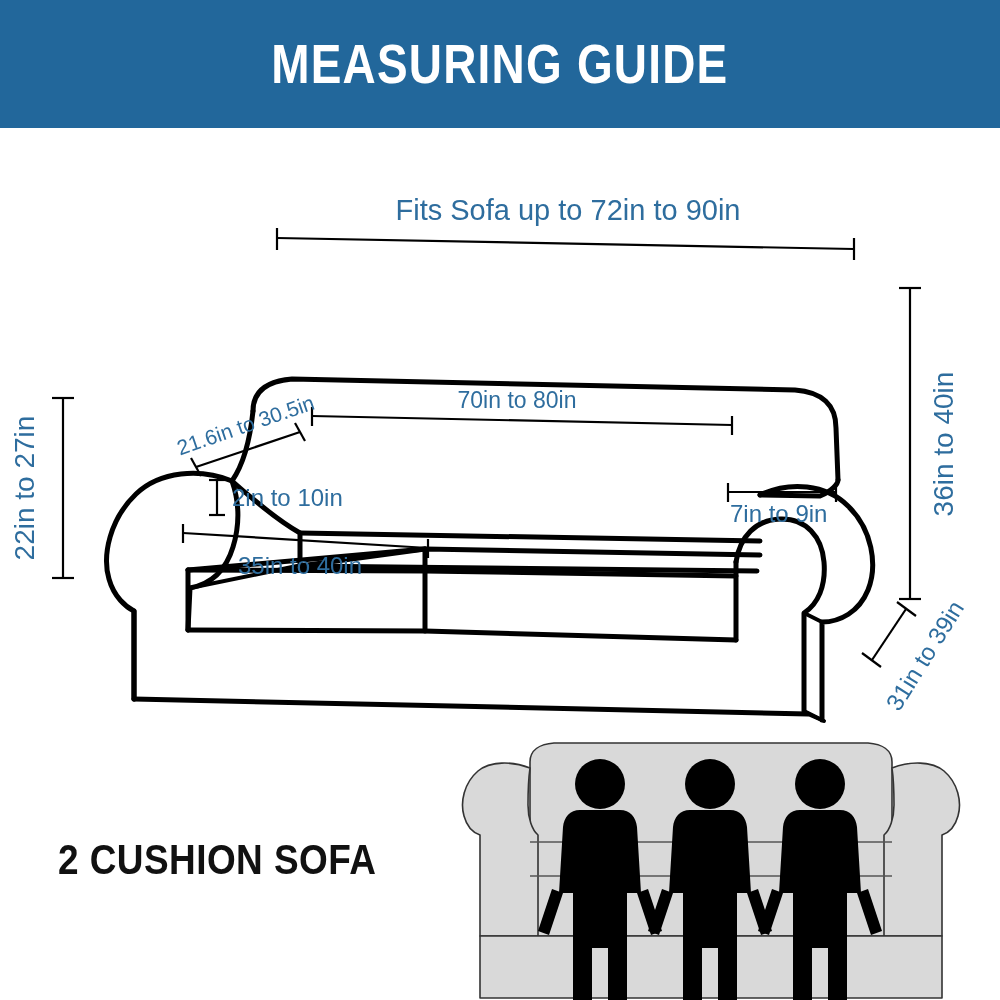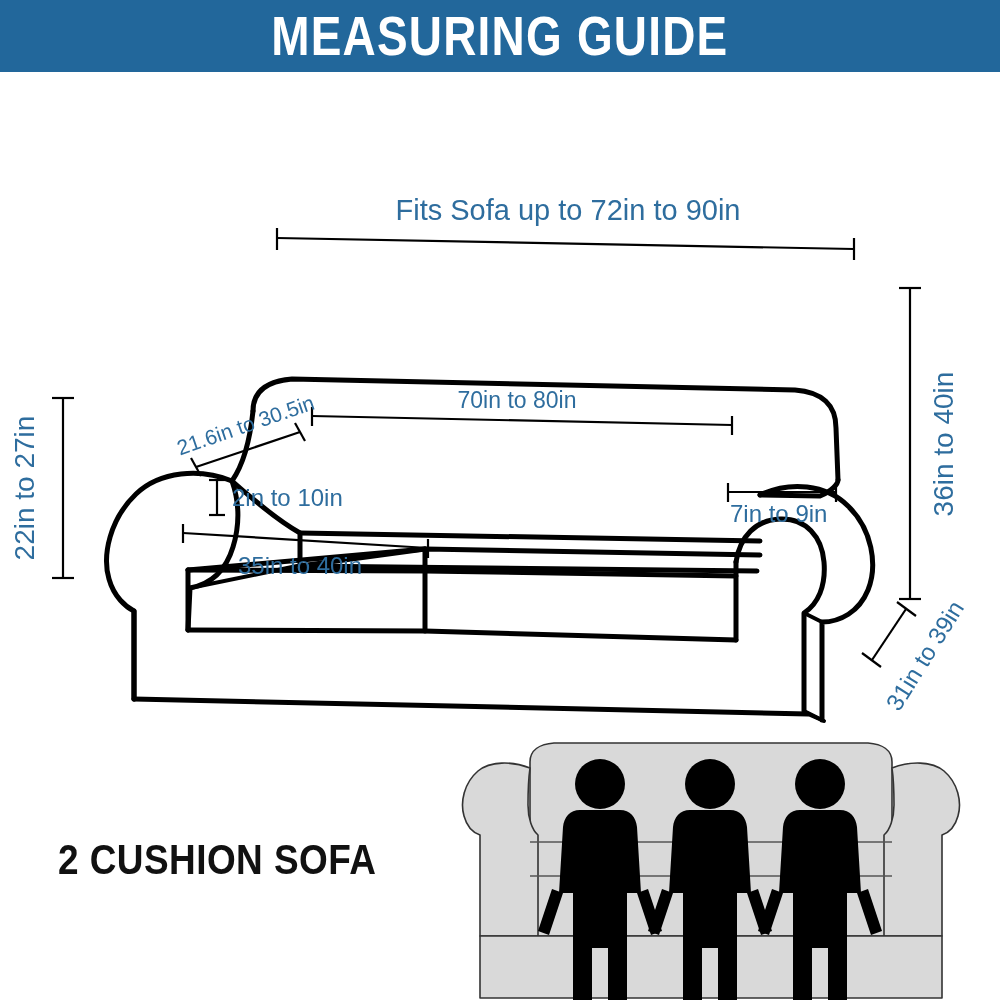--- a/index.html
+++ b/index.html
@@ -14,21 +14,21 @@
     overflow: hidden;
     font-family: "Liberation Sans", sans-serif;
   }
 
   
   #header-banner {
     position: absolute;
     left: 0;
     top: 0;
     width: 1000px;
-    height: 72px;
+    height: 128px;
     background: #22679B;
     display: flex;
     align-items: center;
     justify-content: center;
   }
   #header-title {
     color: #ffffff;
     font-family: "Liberation Sans Narrow", "Liberation Sans", sans-serif;
     font-size: 56px;
     font-weight: bold;

